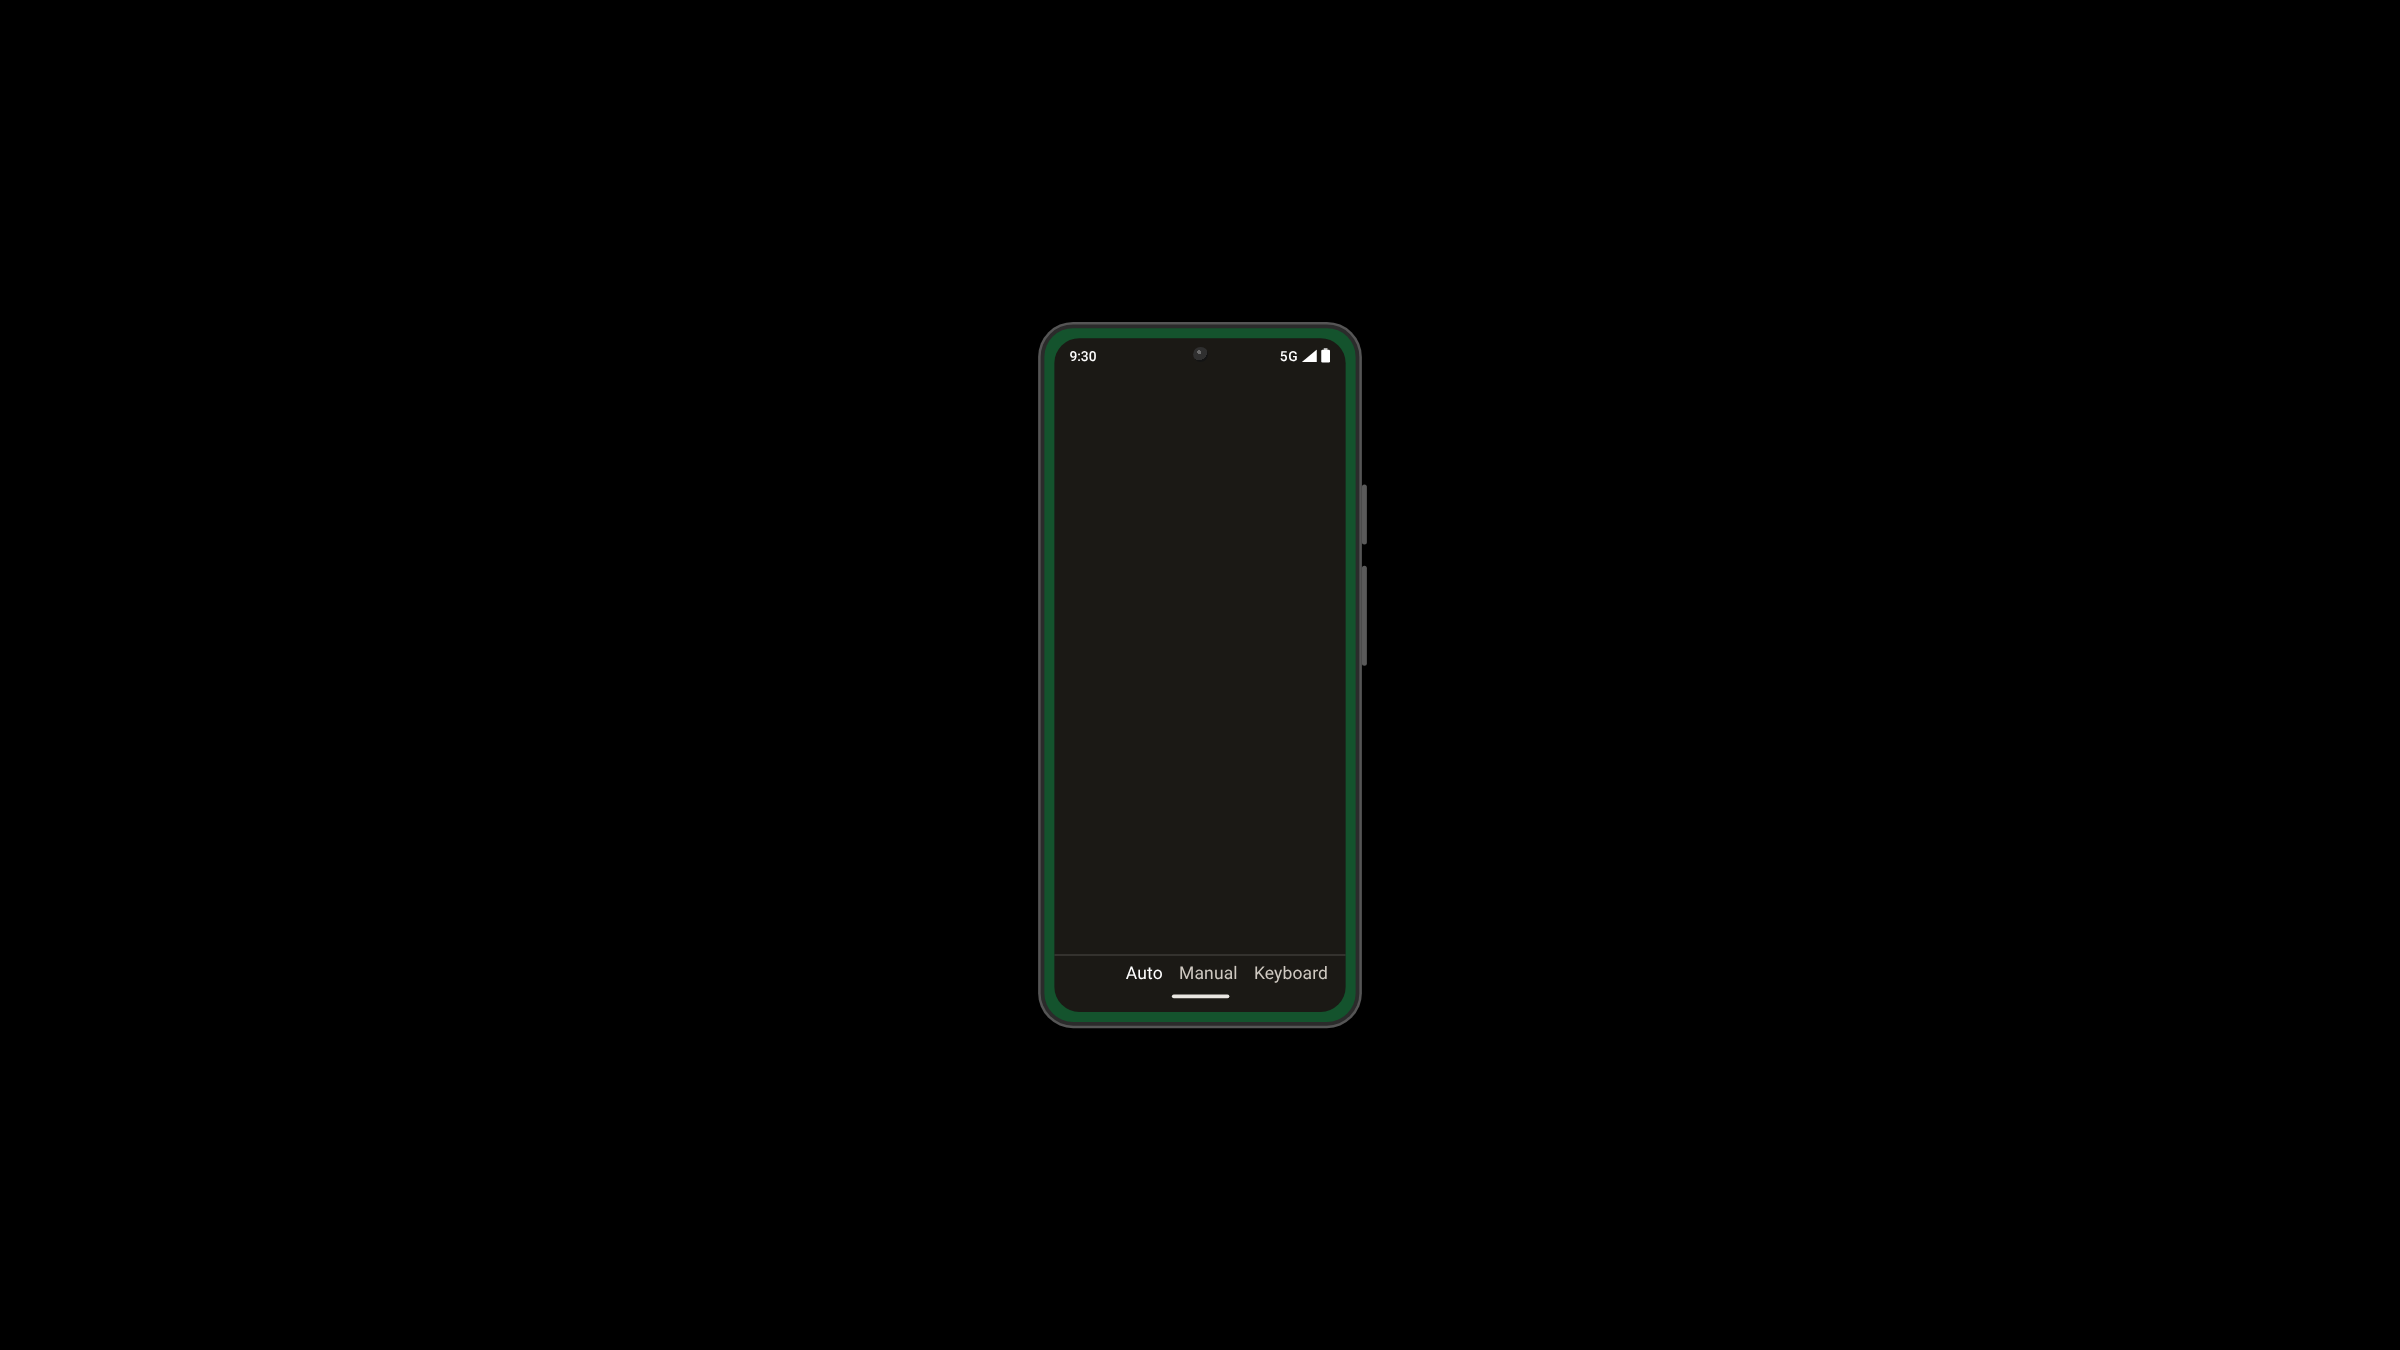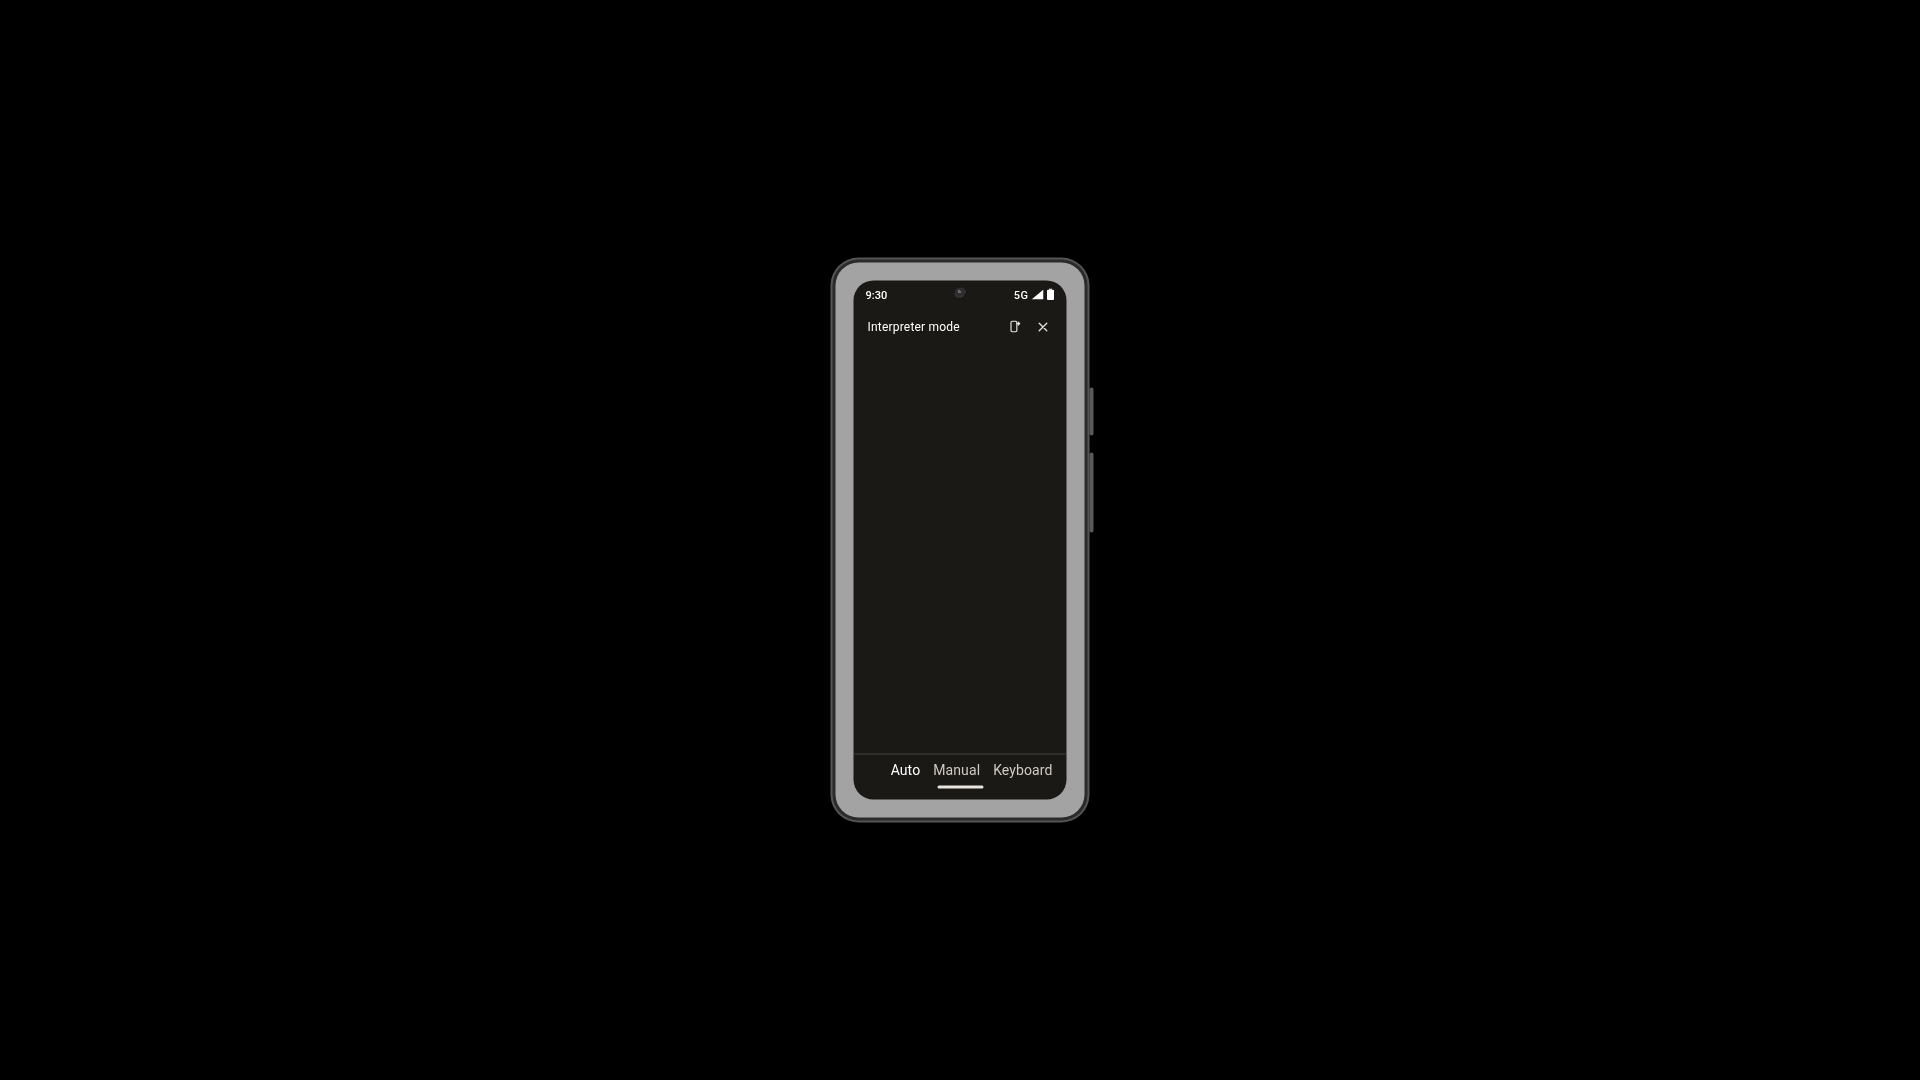--- a/index.html
+++ b/index.html
@@ -31,22 +31,22 @@
   .phone-mid {
     width: 100%; height: 100%;
     border-radius: 26px;
     background: #2b2b2b;                      
     padding: 3px;
     position: relative;
   }
   .phone-inner {
     width: 100%; height: 100%;
     border-radius: 23px;
-    background: #a3a3a3;                      
-    padding: 18px;
+    background: #14532d;                      
+    padding: 8px;
     position: relative;
   }
   
   .side-btn {
     position: absolute;
     right: -4px;
     width: 4px;
     background: #5a5a5a;
     border-radius: 2px;
   }
@@ -177,40 +177,20 @@
               </span>
               <span class="ico">
                 <svg width="8" height="12" viewBox="0 0 8 12">
                   <rect x="2.5" y="0" width="3" height="1.3" fill="#ffffff"></rect>
                   <rect x="0.5" y="1.3" width="7" height="10.2" rx="1" fill="#ffffff"></rect>
                 </svg>
               </span>
             </div>
           </div>
 
-          <div class="app-header">
-            <span class="app-title">Interpreter mode</span>
-
-            <span class="hdr-btn">
-              <span class="ico">
-                <svg width="14" height="14" viewBox="0 0 24 24" fill="none" stroke="#e9e6e1" stroke-width="2">
-                  <rect x="6" y="3" width="10" height="18" rx="2"></rect>
-                  <path d="M16 7 L21 7 M21 7 L18.5 4.5 M21 7 L18.5 9.5" stroke-linecap="round"></path>
-                </svg>
-              </span>
-            </span>
-
-            <span class="hdr-btn">
-              <span class="ico">
-                <svg width="13" height="13" viewBox="0 0 24 24" fill="none" stroke="#e9e6e1" stroke-width="2.4" stroke-linecap="round">
-                  <path d="M5 5 L19 19 M19 5 L5 19"></path>
-                </svg>
-              </span>
-            </span>
-          </div>
 
           <div class="content"></div>
 
           <div class="divider"></div>
           <div class="mode-bar">
             <span class="mode-tab active">Auto</span>
             <span class="mode-tab">Manual</span>
             <span class="mode-tab">Keyboard</span>
           </div>
 

